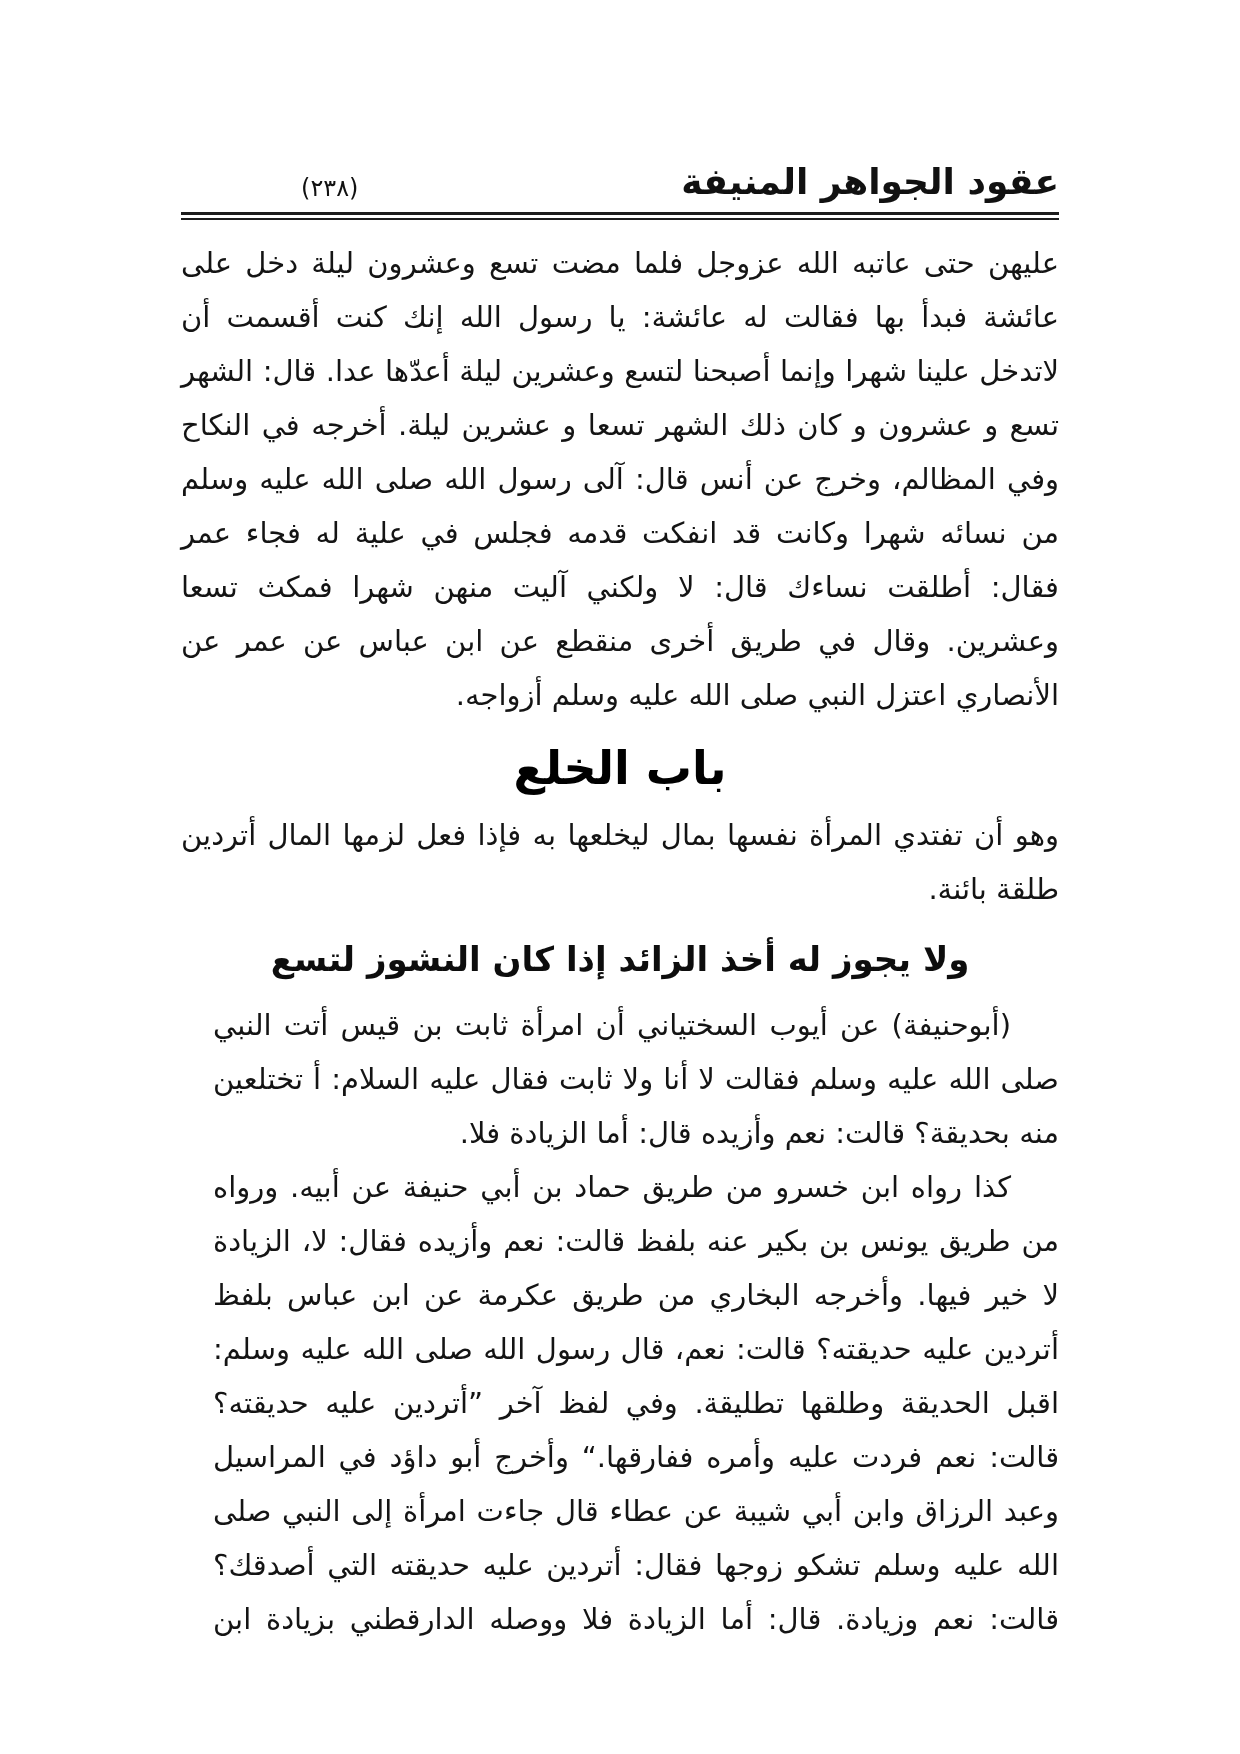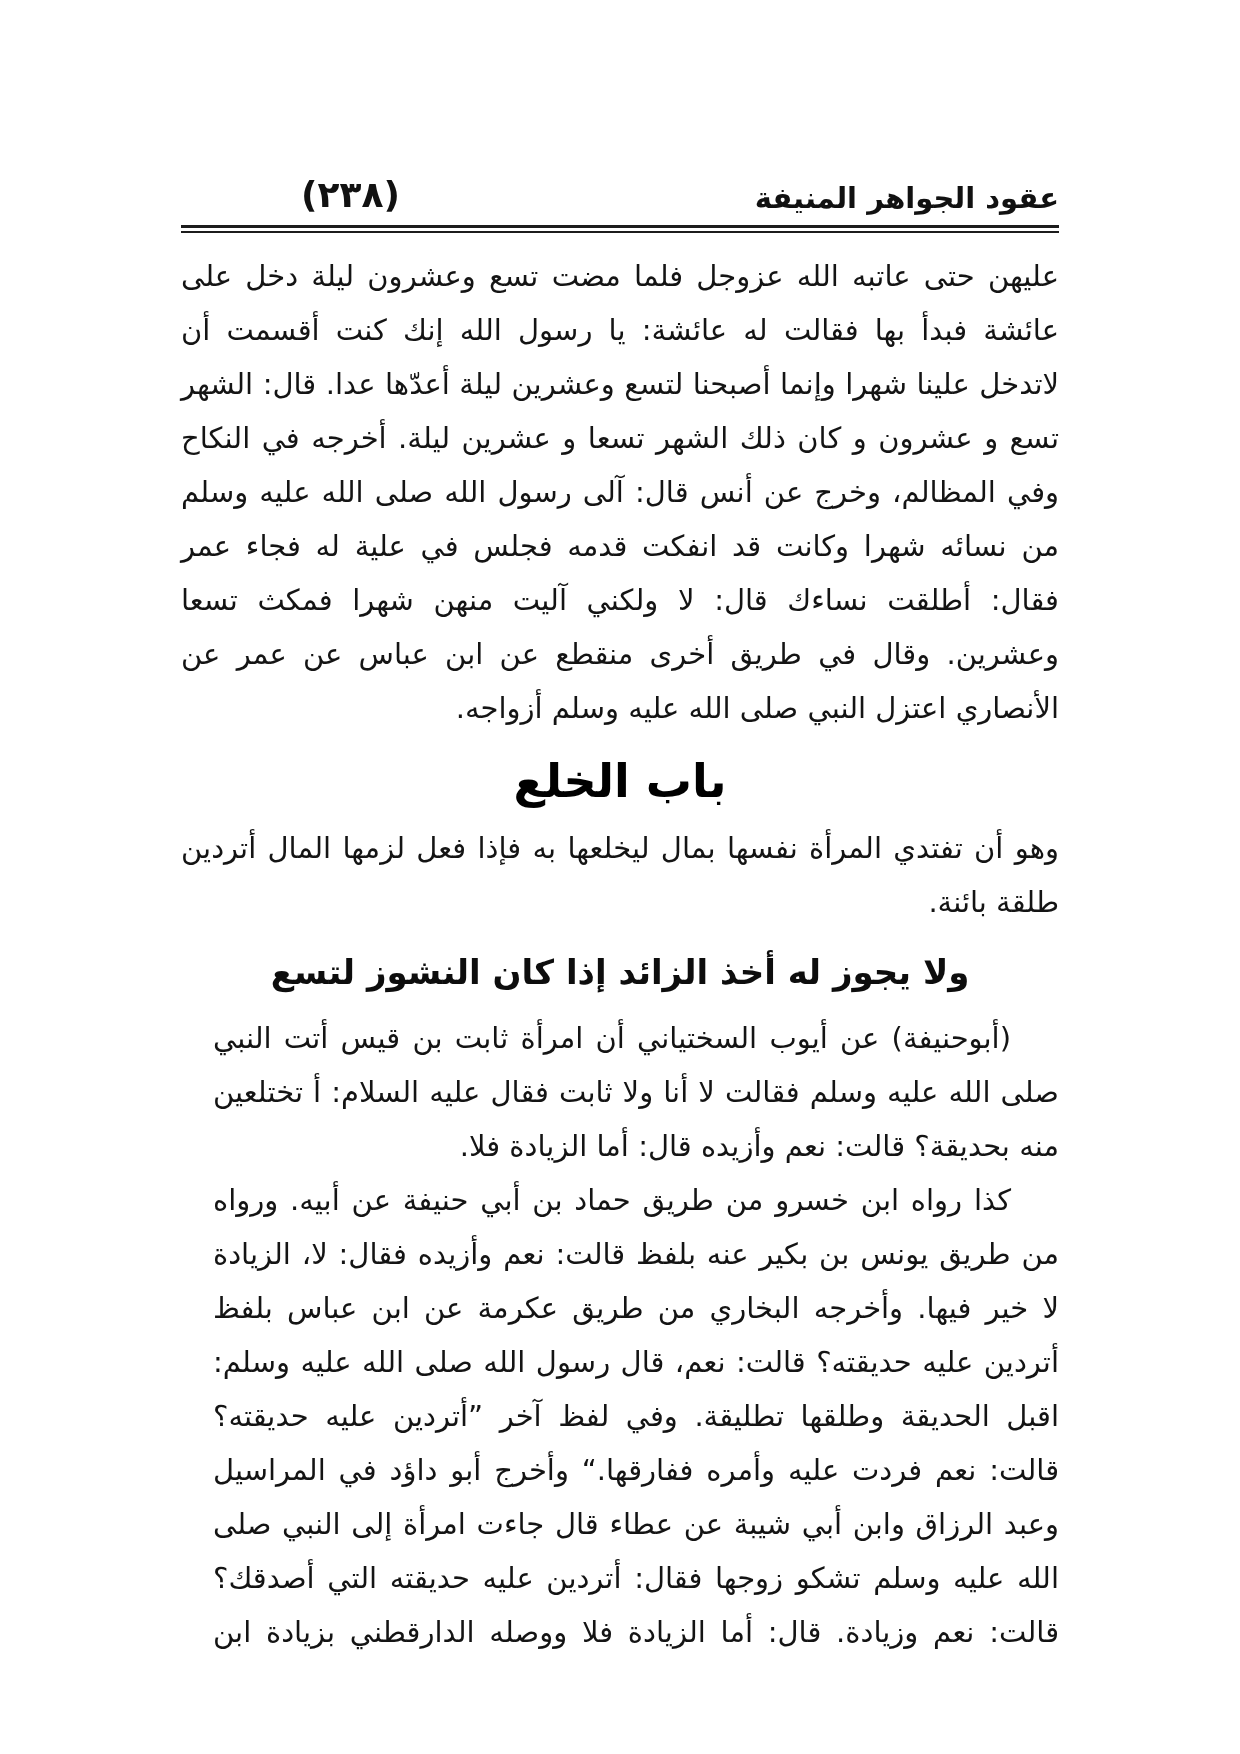--- a/index.html
+++ b/index.html
@@ -21,27 +21,27 @@
   }
   
   .page-header {
     display: flex;
     flex-direction: row;
     justify-content: space-between;
     align-items: flex-end;
   }
   .book-title {
     font-weight: bold;
-    font-size: 29px;
+    font-size: 36px;
     letter-spacing: 0;
     padding-left: 10px;
   }
   .page-number {
-    font-size: 36px;
-    font-weight: bold;
+    font-size: 24px;
+    font-weight: normal;
     direction: ltr;
     padding-left: 120px;
     margin-top: 16px;
   }
   .double-rule {
     margin-top: 10px;
     height: 8px;
     border-top: 3px solid #1c1c1c;
     border-bottom: 2px solid #1c1c1c;
   }

